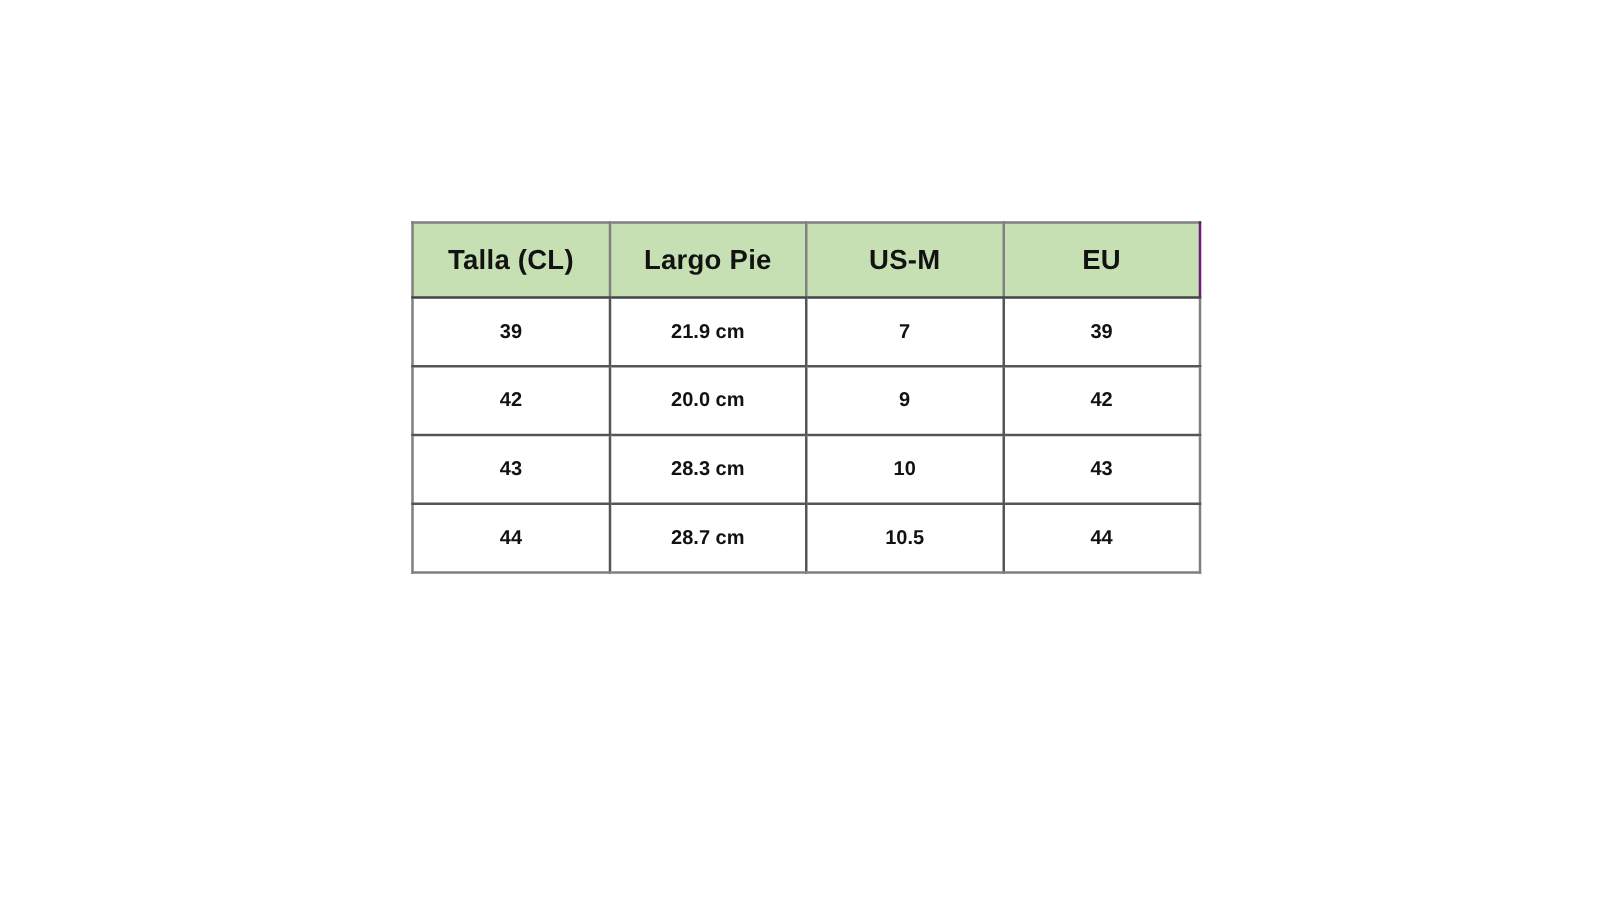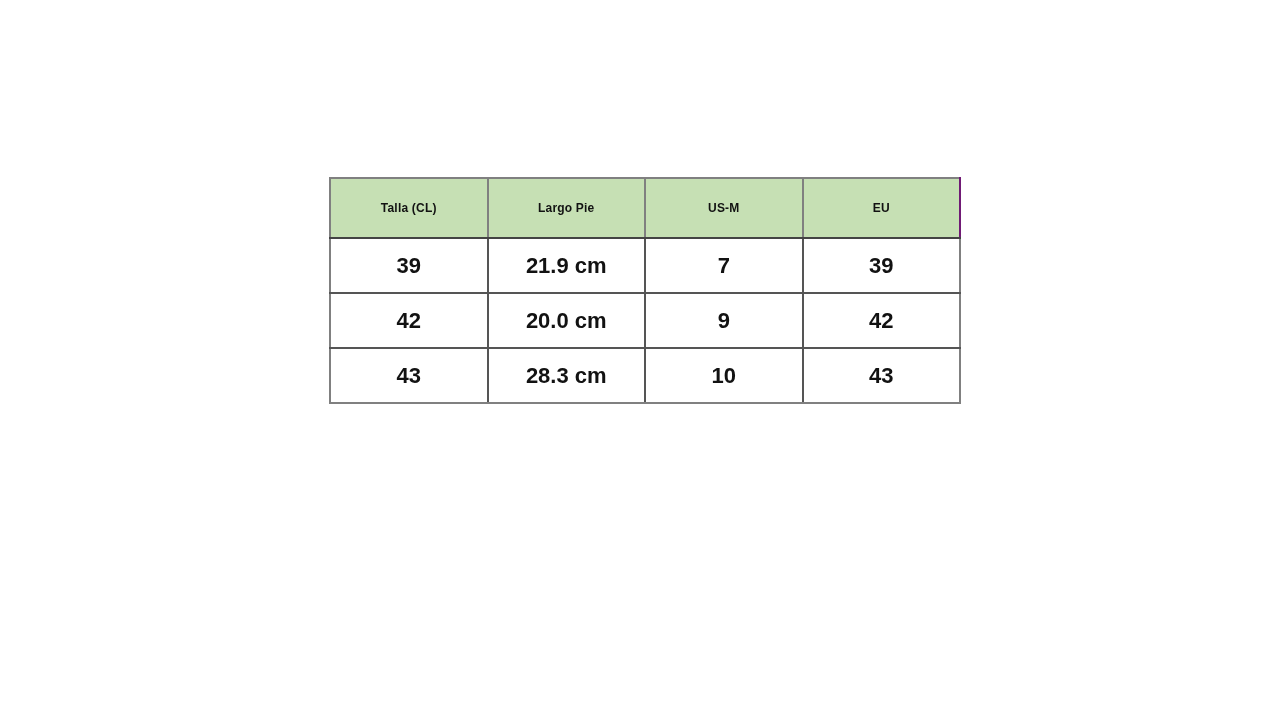--- a/index.html
+++ b/index.html
@@ -47,33 +47,33 @@
   }
 
   #size-table tr > th:first-child,
   #size-table tr > td:first-child {
     border-left: 2px solid #808080;
   }
 
   #size-table thead th {
     background: #c6e0b4;
     height: 58px;
-    font-size: 12px;
+    font-size: 22px;
     letter-spacing: 0.2px;
     border-top: 2px solid #808080;
     border-bottom: 2px solid #444444;
     border-right: 2px solid #808080;
   }
   #size-table thead th:last-child {
     border-right: 2px solid #701a75;
   }
 
   #size-table tbody td {
     height: 53px;
-    font-size: 22px;
+    font-size: 16px;
     background: #ffffff;
     border-right: 2px solid #555555;
     border-bottom: 2px solid #555555;
   }
   #size-table tbody td:last-child {
     border-right: 2px solid #808080;
   }
   #size-table tbody tr:last-child td {
     border-bottom: 2px solid #808080;
   }
@@ -121,16 +121,22 @@
         <td><span class="cell-label">20.0 cm</span></td>
         <td><span class="cell-label">9</span></td>
         <td><span class="cell-label">42</span></td>
       </tr>
       <tr>
         <td><span class="cell-label">43</span></td>
         <td><span class="cell-label">28.3 cm</span></td>
         <td><span class="cell-label">10</span></td>
         <td><span class="cell-label">43</span></td>
       </tr>
+      <tr>
+        <td><span class="cell-label">44</span></td>
+        <td><span class="cell-label">28.7 cm</span></td>
+        <td><span class="cell-label">10.5</span></td>
+        <td><span class="cell-label">44</span></td>
+      </tr>
     </tbody>
   </table>
 
 </div>
 
 </body></html>

